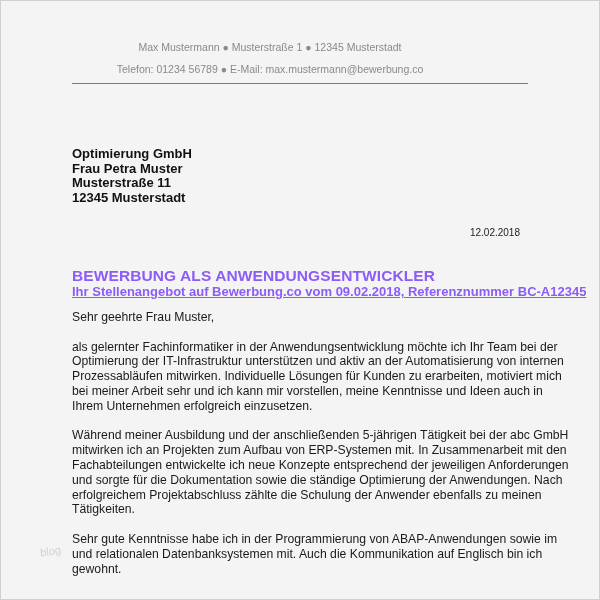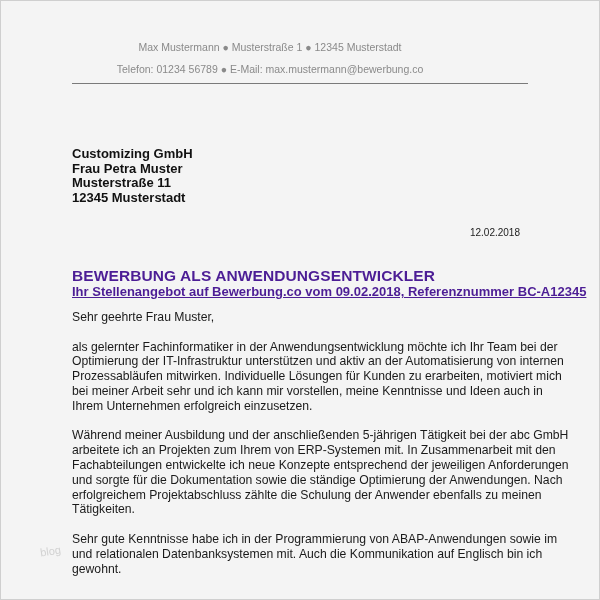--- a/index.html
+++ b/index.html
@@ -23,21 +23,21 @@
     border-top: 1.5px solid #7a7a7a;
   }
   .recipient {
     position: absolute; left: 72px; top: 147px;
     font-weight: bold; font-size: 13px; color: #111; line-height: 14.5px;
   }
   .date {
     position: absolute; right: 80px; top: 227px; font-size: 10px; color: #222;
   }
   .subject {
-    position: absolute; left: 72px; top: 267px; color: #4c1d95;
+    position: absolute; left: 72px; top: 267px; color: #8b5cf6;
   }
   .subject .title { font-weight: bold; font-size: 15.5px; line-height: 17px; letter-spacing: 0.1px; }
   .subject .ref { font-weight: bold; font-size: 13px; line-height: 15px; text-decoration: underline; }
   .body {
     position: absolute; left: 72px; top: 310px; width: 470px;
     font-size: 12.2px; line-height: 14.8px; color: #1a1a1a;
   }
   .body p { margin: 0 0 14.8px 0; }
   .body .line { display: block; white-space: nowrap; }
   .watermark {
@@ -50,21 +50,21 @@
 
 <div class="frame"></div>
 
 <div class="sender">
   <div>Max Mustermann ● Musterstraße 1 ● 12345 Musterstadt</div>
   <div>Telefon: 01234 56789 ● E-Mail: max.mustermann@bewerbung.co</div>
 </div>
 <div class="rule"></div>
 
 <div class="recipient">
-  <div>Customizing GmbH</div>
+  <div>Optimierung GmbH</div>
   <div>Frau Petra Muster</div>
   <div>Musterstraße 11</div>
   <div>12345 Musterstadt</div>
 </div>
 
 <div class="date">12.02.2018</div>
 
 <div class="subject">
   <div class="title">BEWERBUNG ALS ANWENDUNGSENTWICKLER</div>
   <div class="ref">Ihr Stellenangebot auf Bewerbung.co vom 09.02.2018, Referenznummer BC-A12345</div>
@@ -75,21 +75,21 @@
   <div id="paras">
       <p>
         <span class="line">als gelernter Fachinformatiker in der Anwendungsentwicklung möchte ich Ihr Team bei der</span>
         <span class="line">Optimierung der IT-Infrastruktur unterstützen und aktiv an der Automatisierung von internen</span>
         <span class="line">Prozessabläufen mitwirken. Individuelle Lösungen für Kunden zu erarbeiten, motiviert mich</span>
         <span class="line">bei meiner Arbeit sehr und ich kann mir vorstellen, meine Kenntnisse und Ideen auch in</span>
         <span class="line">Ihrem Unternehmen erfolgreich einzusetzen.</span>
       </p>
       <p>
         <span class="line">Während meiner Ausbildung und der anschließenden 5-jährigen Tätigkeit bei der abc GmbH</span>
-        <span class="line">arbeitete ich an Projekten zum Ihrem von ERP-Systemen mit. In Zusammenarbeit mit den</span>
+        <span class="line">mitwirken ich an Projekten zum Aufbau von ERP-Systemen mit. In Zusammenarbeit mit den</span>
         <span class="line">Fachabteilungen entwickelte ich neue Konzepte entsprechend der jeweiligen Anforderungen</span>
         <span class="line">und sorgte für die Dokumentation sowie die ständige Optimierung der Anwendungen. Nach</span>
         <span class="line">erfolgreichem Projektabschluss zählte die Schulung der Anwender ebenfalls zu meinen</span>
         <span class="line">Tätigkeiten.</span>
       </p>
       <p>
         <span class="line">Sehr gute Kenntnisse habe ich in der Programmierung von ABAP-Anwendungen sowie im</span>
         <span class="line">und relationalen Datenbanksystemen mit. Auch die Kommunikation auf Englisch bin ich</span>
         <span class="line">gewohnt.</span>
       </p>

